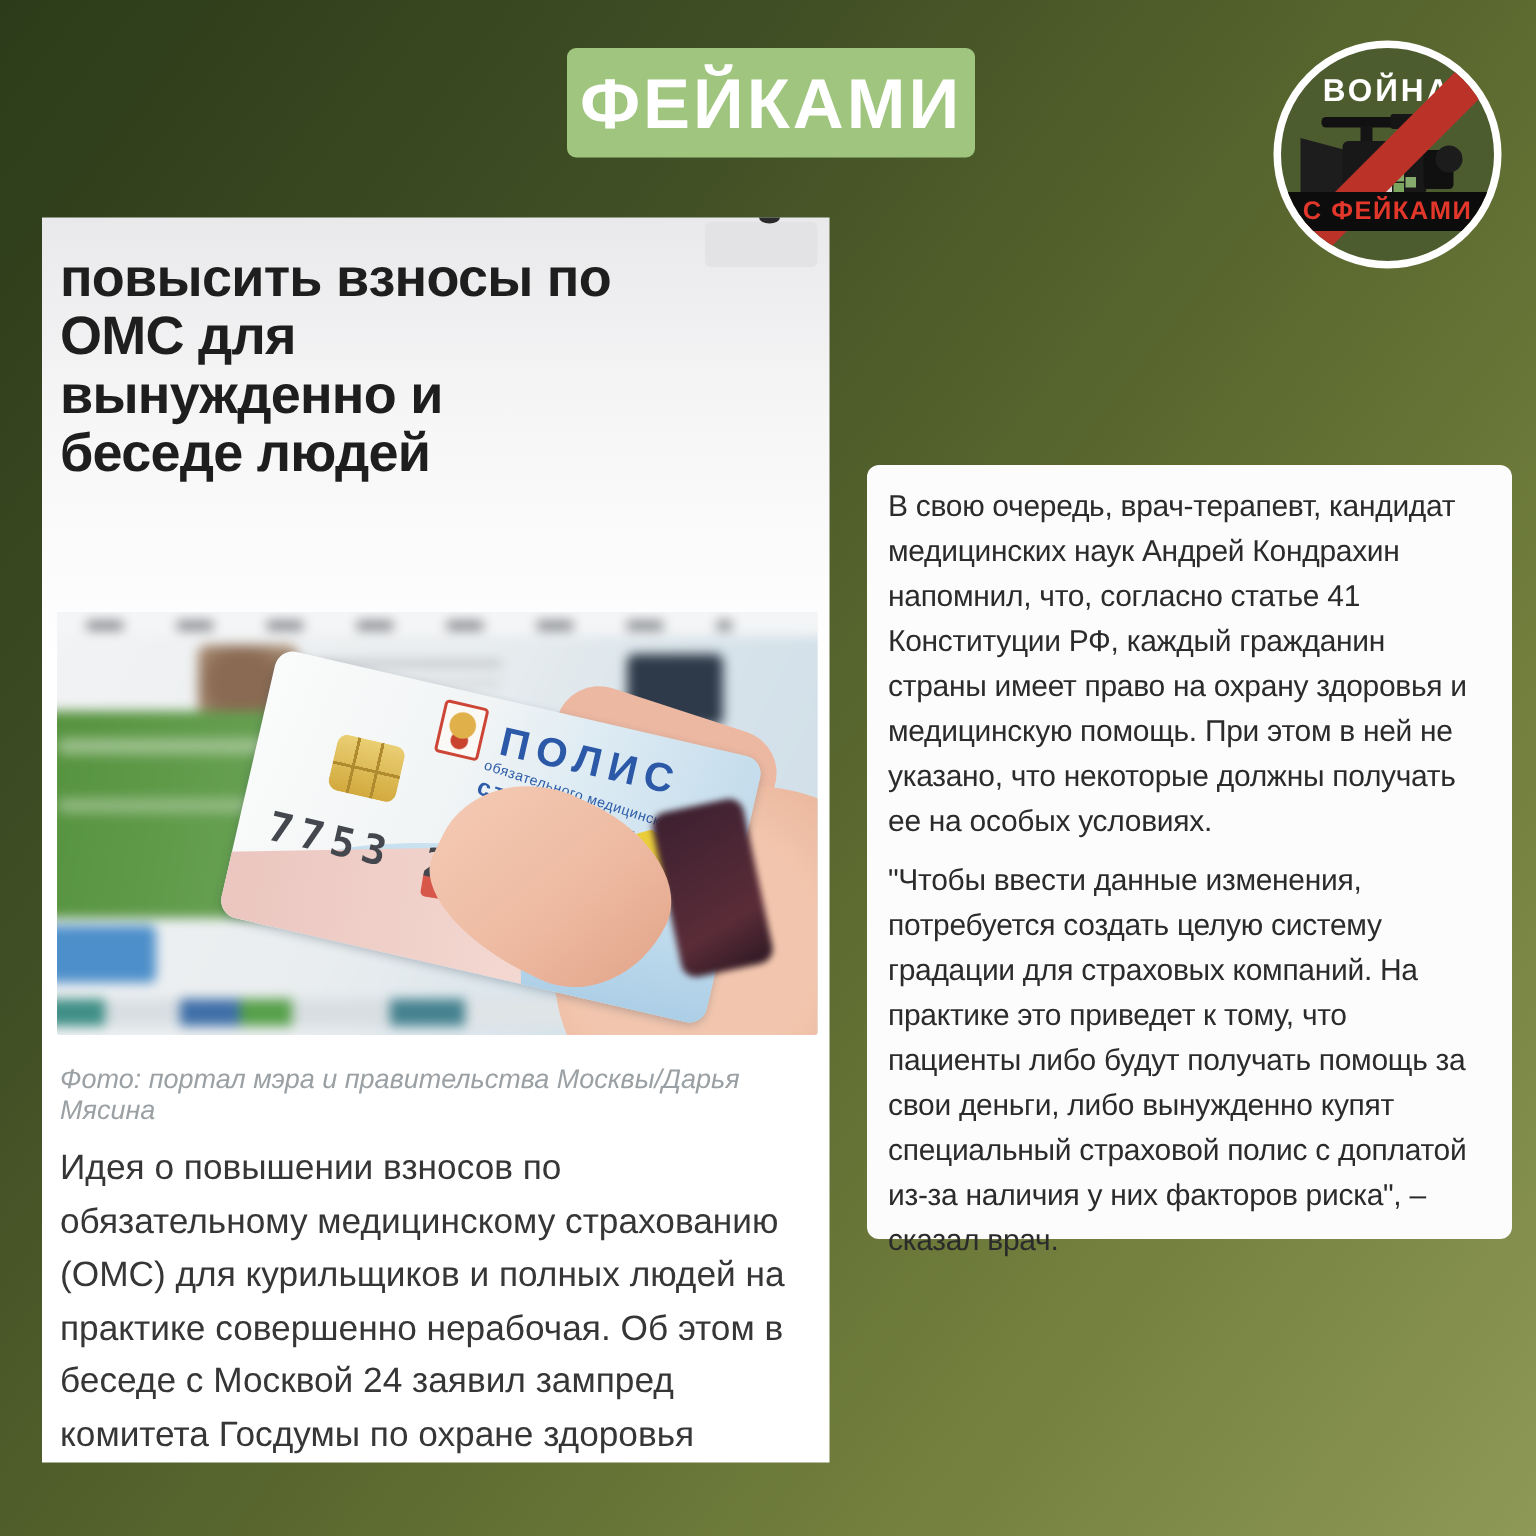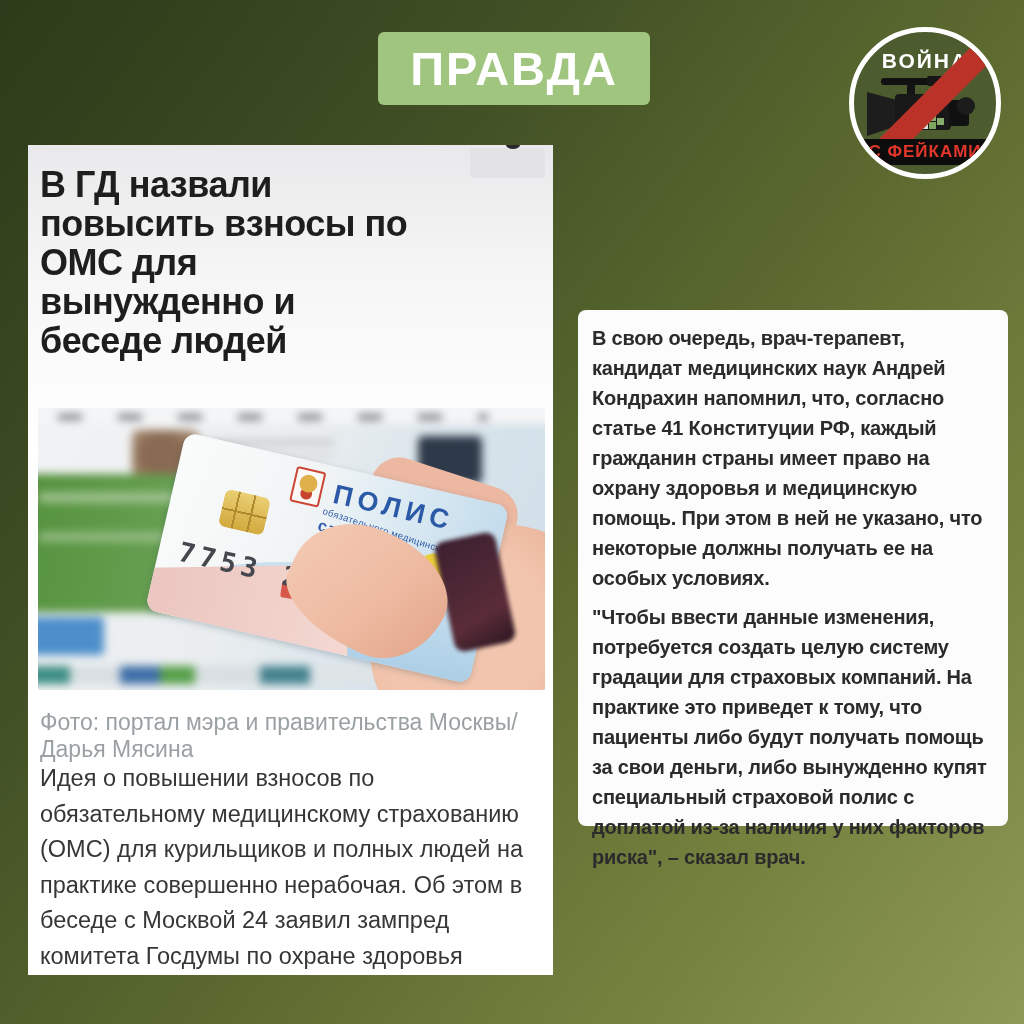--- a/index.html
+++ b/index.html
@@ -17,34 +17,34 @@
   
   .logo{
     position:absolute;left:849px;top:27px;width:152px;height:152px;border-radius:50%;
     border:5px solid #ffffff;box-sizing:border-box;background:#4d5c2f;overflow:hidden;
   }
   .logo-title{position:absolute;top:17px;left:0;right:0;text-align:center;
     font-size:21px;font-weight:800;color:#ffffff;letter-spacing:2px;}
   .camera{position:absolute;left:12px;top:44px;width:114px;height:66px;}
   .stripe{position:absolute;left:62px;top:-20px;width:24px;height:190px;background:#bb3328;
     transform:rotate(45deg);}
-  .logo-band{position:absolute;left:-6px;right:-6px;bottom:9px;height:26px;background:#0c0c0c;
+  .logo-band{position:absolute;left:-6px;right:-6px;bottom:20px;height:26px;background:#0c0c0c;
     display:flex;align-items:center;justify-content:center;}
   .logo-band span{font-size:17px;font-weight:800;color:#e2372a;letter-spacing:1px;}
   
   .article-card{
     position:absolute;left:28px;top:145px;width:525px;height:830px;overflow:hidden;
     background:linear-gradient(180deg,#e9e9eb 0%,#f6f6f7 16%,#ffffff 36%);
   }
   .crop-btn{position:absolute;left:442px;top:3px;width:75px;height:30px;background:#e3e3e5;border-radius:4px;}
   .crop-dot{position:absolute;left:478px;top:-4px;width:14px;height:8px;background:#2a2a2a;border-radius:50%;}
   .headline{position:absolute;left:12px;top:20px;width:505px;margin:0;
     font-size:36px;line-height:39px;font-weight:800;color:#1e1e1e;letter-spacing:-0.5px;}
   .headline span{display:block;}
-  .caption{position:absolute;left:12px;top:564px;width:505px;font-size:23px;color:#9aa0a3;}
+  .caption{position:absolute;left:12px;top:564px;width:505px;font-size:18px;color:#9aa0a3;font-style:italic;}
   .body-text{position:absolute;left:12px;top:616px;width:501px;
     font-size:23.5px;line-height:35.5px;color:#363636;}
   
   .photo{position:absolute;left:10px;top:263px;width:507px;height:282px;overflow:hidden;
     border-radius:2px;background:#e8ecef;}
   .ph-bg{position:absolute;inset:-8px;filter:blur(4px);}
   .ph-base{position:absolute;inset:0;
     background:linear-gradient(115deg,#f2f3f4 0%,#e9edef 45%,#d5e2ea 75%,#cfdde8 100%);}
   .ph-nav{position:absolute;left:0;top:0;width:100%;height:24px;background:#f4f5f6;}
   .ph-navblobs{position:absolute;left:28px;top:14px;width:430px;height:6px;opacity:.75;
@@ -104,30 +104,30 @@
     box-shadow:inset 0 0 0 6px #cf3b2e,inset 0 0 0 8px #f3d9c9;}
   .pc-blob{position:absolute;left:258px;top:62px;width:38px;height:36px;background:#e9cd3a;
     clip-path:polygon(30% 0,55% 12%,72% 0,100% 35%,84% 58%,96% 84%,60% 100%,34% 86%,10% 96%,0 60%,16% 40%,6% 14%);}
   .pc-number{position:absolute;left:20px;top:102px;font-family:"DejaVu Sans Mono",monospace;
     font-size:27px;font-weight:700;color:#45474e;letter-spacing:5px;}
   .thumb{position:absolute;left:250px;top:122px;width:160px;height:120px;
     border-radius:48% 52% 40% 60%/55% 45% 62% 38%;transform:rotate(26deg);
     background:linear-gradient(115deg,#f4cab4 0%,#eebba2 55%,#e2a58a 100%);}
   
   .quote-card{position:absolute;left:578px;top:310px;width:430px;height:516px;box-sizing:border-box;
-    background:#fcfcfc;border-radius:8px;padding:13px 17px 0 14px;font-weight:bold;}
+    background:#fcfcfc;border-radius:8px;padding:13px 17px 0 14px;}
   .quote-card p{margin:0 0 9px 0;font-size:20px;line-height:30px;color:#2b2b2b;letter-spacing:-0.2px;}
 </style>
 </head>
 <body>
 
 <div class="canvas">
 
   <div class="badge">
-    <span>ПРАВДА</span>
+    <span>ФЕЙКАМИ</span>
   </div>
 
   <div class="logo">
     <div class="logo-title">ВОЙНА</div>
     <svg class="camera" viewBox="0 0 112 66">
       <rect x="14" y="2" width="50" height="7" rx="3" fill="#111"></rect>
       <rect x="60" y="0" width="26" height="10" rx="2" fill="#161616"></rect>
       <rect x="40" y="8" width="8" height="12" fill="#141414"></rect>
       <polygon points="0,16 30,24 30,50 0,60" fill="#1d1d1d"></polygon>
       <rect x="28" y="18" width="56" height="36" rx="4" fill="#181818"></rect>
@@ -145,21 +145,20 @@
     <div class="logo-band">
       <span>С ФЕЙКАМИ</span>
     </div>
   </div>
 
   <div class="article-card">
     <div class="crop-btn"></div>
     <div class="crop-dot"></div>
 
     <h1 class="headline">
-      <span>В ГД назвали</span>
       <span>повысить взносы по</span>
       <span>ОМС для</span>
       <span>вынужденно и</span>
       <span>беседе людей</span>
     </h1>
 
     <div class="photo">
       <div class="ph-bg">
         <div class="ph-base"></div>
         <div class="ph-nav"></div>

